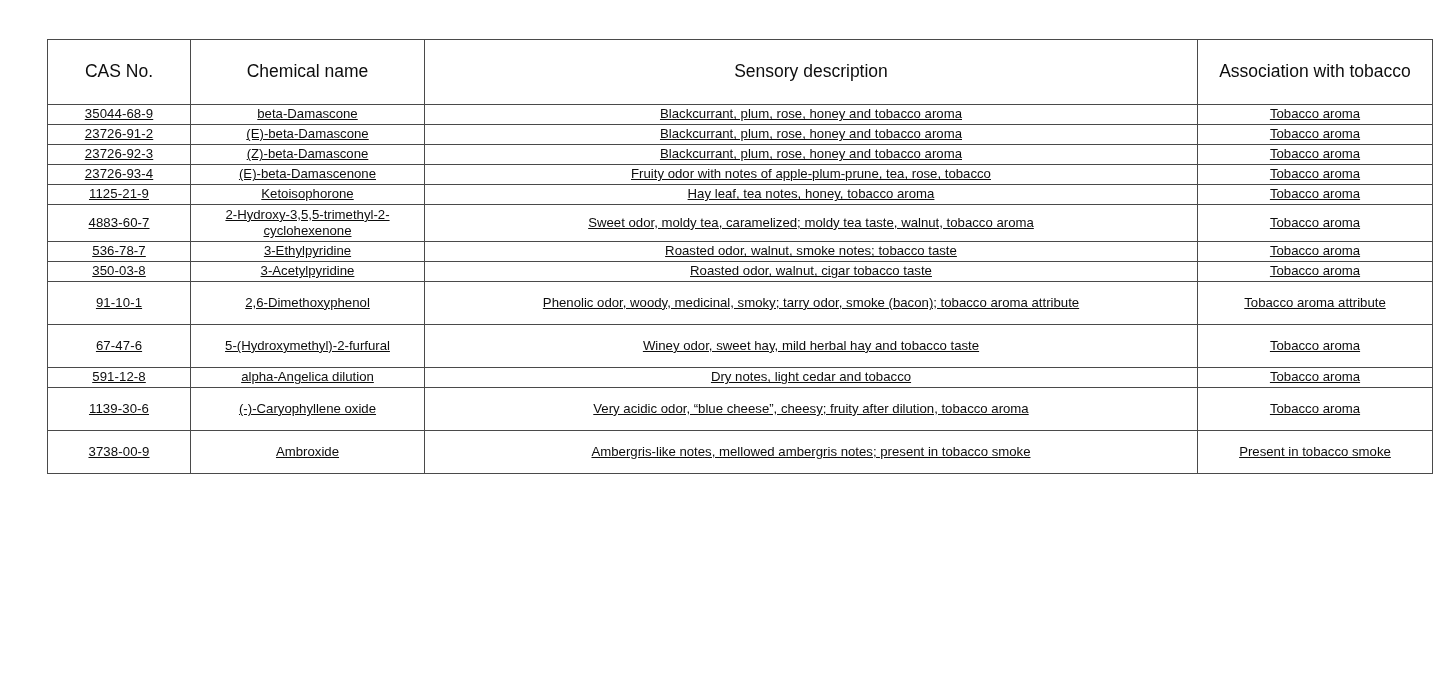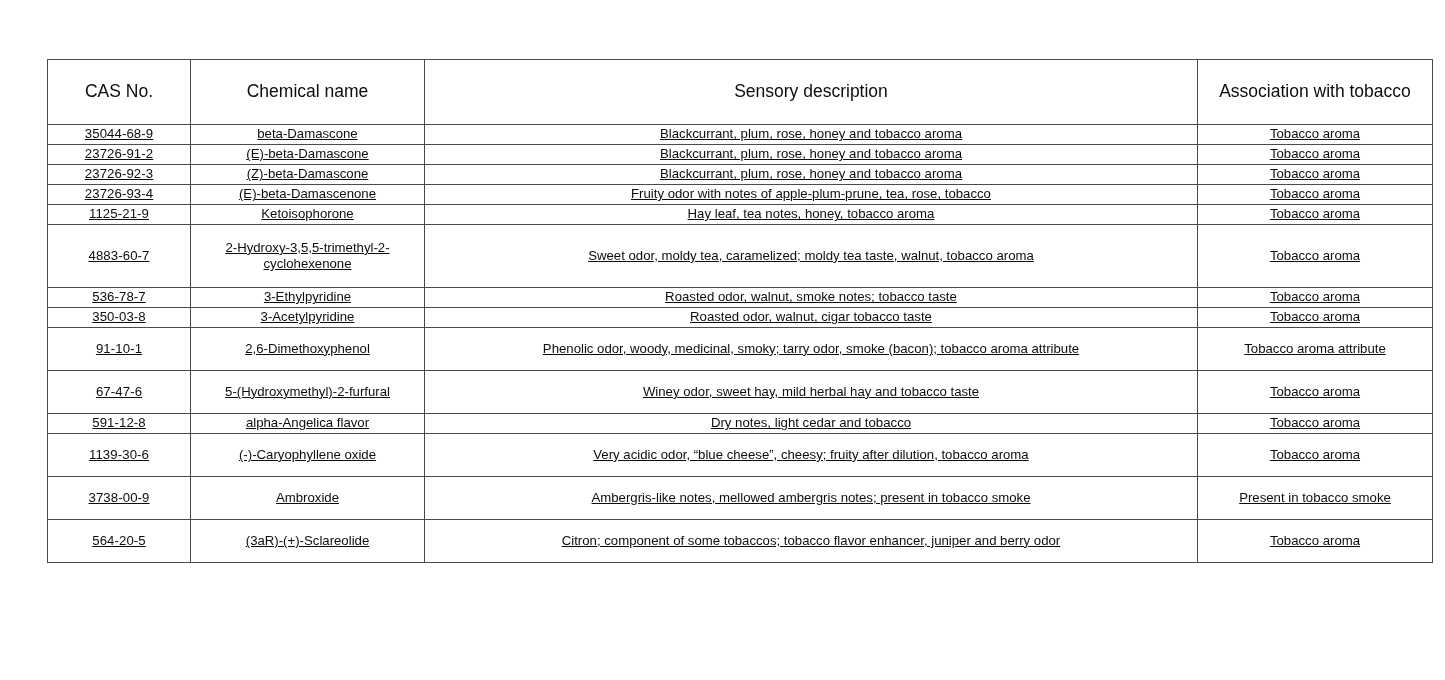--- a/index.html
+++ b/index.html
@@ -13,21 +13,20 @@
     font-family: "Liberation Sans", sans-serif;
     color: #0d0d0d;
     overflow: hidden;
   }
   #table-wrap {
     position: absolute;
     left: 47px;
     top: 39px;
     width: 1385px;
     box-sizing: border-box;
-    margin-top: 20px;
   }
   table.chem-table {
     border-collapse: collapse;
     table-layout: fixed;
     width: 1385px;
     border: 1.5px solid #4a4a4a;
   }
   table.chem-table td,
   table.chem-table th {
     border: 1px solid #4a4a4a;
@@ -45,21 +44,21 @@
   tbody td {
     font-size: 13.2px;
   }
   
   col.c-cas   { width: 143px; }
   col.c-name  { width: 234px; }
   col.c-desc  { width: 773px; }
   col.c-assoc { width: 235px; }
 
   tbody tr { height: 20px; text-decoration: underline; }
-  tbody tr.tall-2 { height: 63px; }
+  tbody tr.tall-2 { height: 37px; }
   tbody tr.tall-1 { height: 43px; }
 
   td.cas  { letter-spacing: 0.1px; }
   td.name { padding-left: 6px; padding-right: 6px; }
   td.desc { padding-left: 8px; padding-right: 8px; }
   td.assoc{ padding-left: 4px; padding-right: 4px; }
 </style>
 </head>
 <body>
 
@@ -135,37 +134,31 @@
           <td class="assoc">Tobacco aroma attribute</td>
         </tr>
         <tr class="tall-1">
           <td class="cas">67-47-6</td>
           <td class="name">5-(Hydroxymethyl)-2-furfural</td>
           <td class="desc">Winey odor, sweet hay, mild herbal hay and tobacco taste</td>
           <td class="assoc">Tobacco aroma</td>
         </tr>
         <tr>
           <td class="cas">591-12-8</td>
-          <td class="name">alpha-Angelica flavor</td>
+          <td class="name">alpha-Angelica dilution</td>
           <td class="desc">Dry notes, light cedar and tobacco</td>
           <td class="assoc">Tobacco aroma</td>
         </tr>
         <tr class="tall-1">
           <td class="cas">1139-30-6</td>
           <td class="name">(-)-Caryophyllene oxide</td>
           <td class="desc">Very acidic odor, “blue cheese”, cheesy; fruity after dilution, tobacco aroma</td>
           <td class="assoc">Tobacco aroma</td>
         </tr>
         <tr class="tall-1">
           <td class="cas">3738-00-9</td>
           <td class="name">Ambroxide</td>
           <td class="desc">Ambergris-like notes, mellowed ambergris notes; present in tobacco smoke</td>
           <td class="assoc">Present in tobacco smoke</td>
         </tr>
-        <tr class="tall-1">
-          <td class="cas">564-20-5</td>
-          <td class="name">(3aR)-(+)-Sclareolide</td>
-          <td class="desc">Citron; component of some tobaccos; tobacco flavor enhancer, juniper and berry odor</td>
-          <td class="assoc">Tobacco aroma</td>
-        </tr>
       </tbody>
   </table>
 </div>
 
 </body></html>

